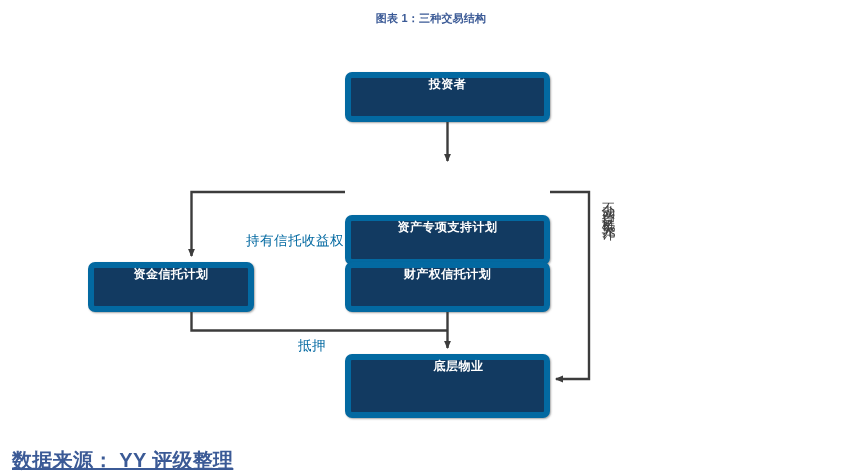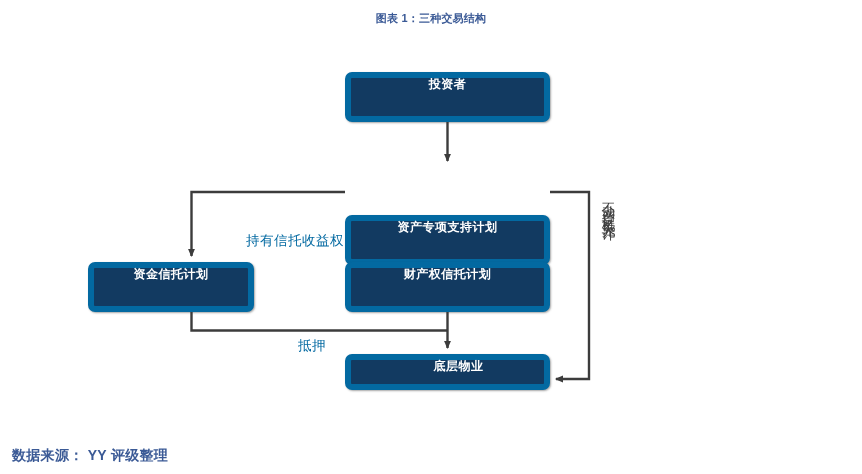--- a/index.html
+++ b/index.html
@@ -64,21 +64,21 @@
   .node-label {
     display: block;
     line-height: 1;
     white-space: nowrap;
   }
 
   #node-investor      { left: 345px; top: 72px;  width: 205px; height: 50px; }
   #node-abs-plan      { left: 345px; top: 167px; width: 205px; height: 50px; margin-top: 48px; }
   #node-fund-trust    { left:  88px; top: 262px; width: 166px; height: 50px; }
   #node-property-trust{ left: 345px; top: 262px; width: 205px; height: 50px; }
-  #node-underlying    { left: 345px; top: 354px; width: 205px; height: 36px; padding-left: 22px; }
+  #node-underlying    { left: 345px; top: 354px; width: 205px; height: 64px; padding-left: 22px; }
 
   
   .edge-label {
     position: absolute;
     font-size: 13.5px;
     color: #0369a1;
     white-space: nowrap;
     letter-spacing: 0.5px;
   }
   #label-hold-rights { left: 246px; top: 232px; }
@@ -96,25 +96,26 @@
     writing-mode: vertical-rl;
     text-orientation: upright;
     letter-spacing: 3px;
   }
 
   
   .source-note {
     position: absolute;
     left: 12px;
     top: 447px;
-    font-size: 14px;
+    font-size: 20px;
     font-weight: bold;
     color: #3b5a96;
     white-space: nowrap;
     letter-spacing: 0.3px;
+    text-decoration: underline;
   }
 </style>
 </head>
 <body>
 
 <div id="figure-root">
 
   <div class="figure-title">图表 1：三种交易结构</div>
 
   <svg class="connectors" width="862" height="474" xmlns="http://www.w3.org/2000/svg">

